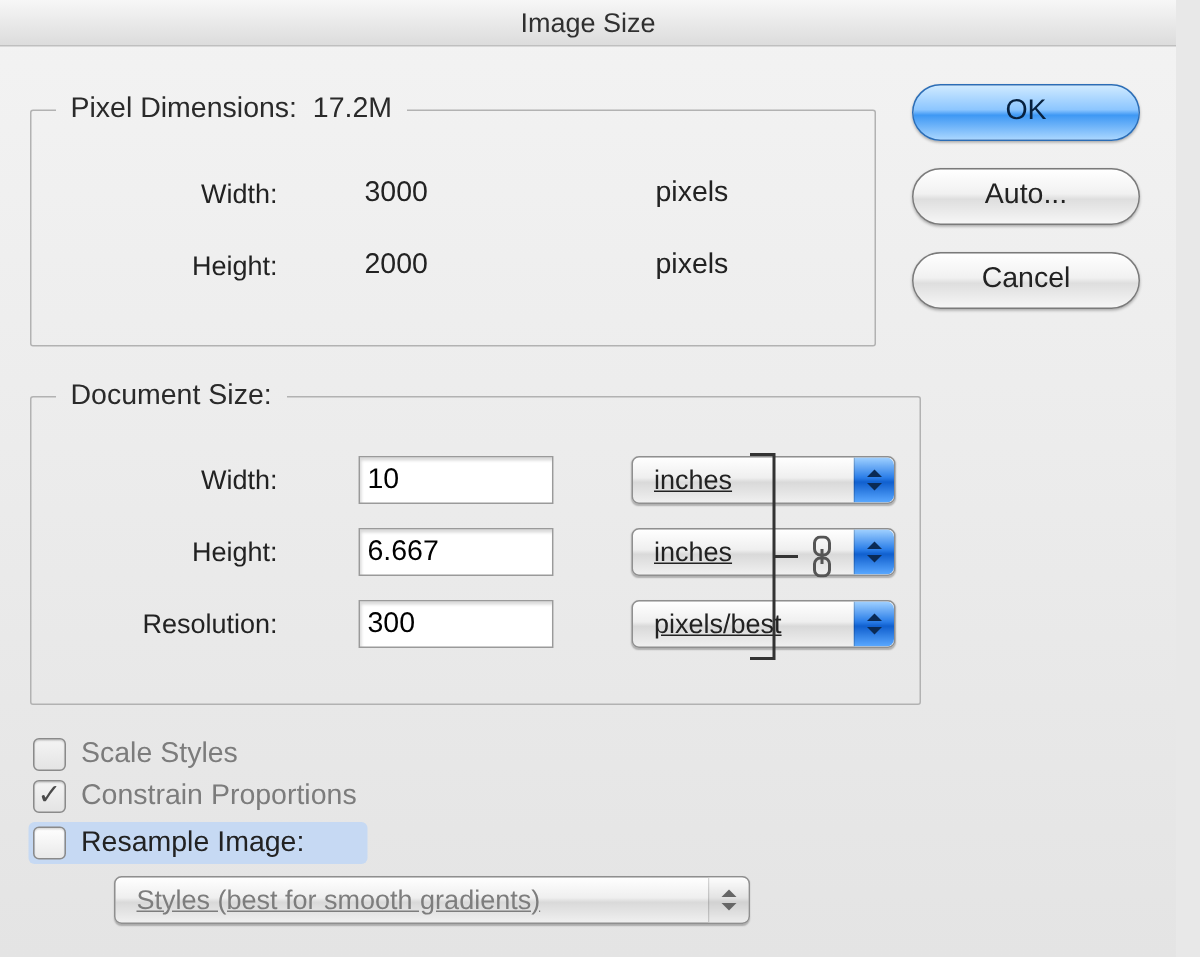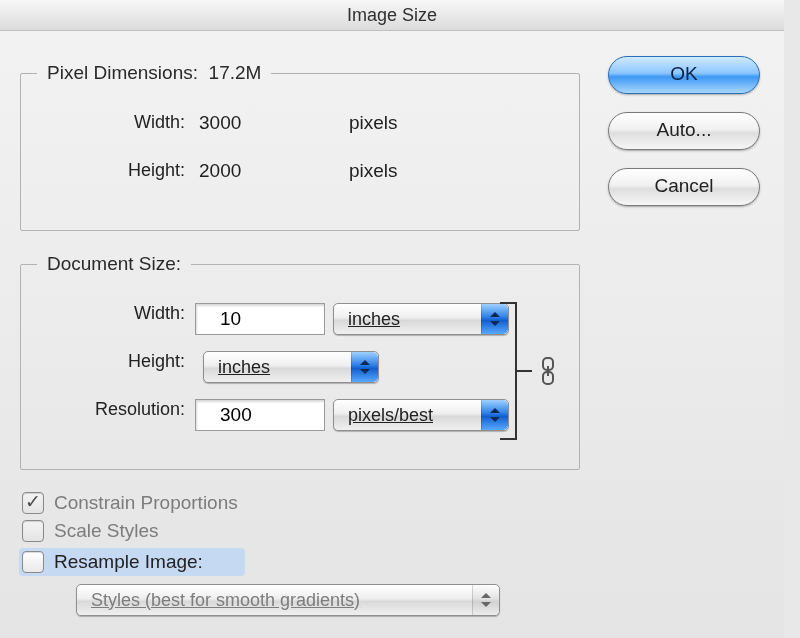--- a/index.html
+++ b/index.html
@@ -56,23 +56,25 @@
     position: relative;
   }
   fieldset.group > legend {
     padding: 0 10px;
     font-size: 19px;
     color: #2a2a2a;
   }
 
   .row {
     display: flex;
+    align-items: center;
     margin: 14px 0;
     position: relative;
     height: 34px;
+    gap: 44px;
   }
   .row .lbl {
     width: 148px;
     text-align: right;
     padding-right: 10px;
     font-size: 18px;
   }
   .row .val {
     width: 120px;
     font-size: 19px;
@@ -84,21 +86,21 @@
     padding-left: 30px;
   }
 
   
   .textfield {
     box-sizing: border-box;
     width: 130px;
     height: 32px;
     border: 1px solid #9a9a9a;
     background: #ffffff;
-    padding: 2px 24px;
+    padding: 2px 5px;
     font-size: 19px;
     box-shadow: inset 1px 2px 2px rgba(0,0,0,0.15);
   }
 
   
   .popup {
     position: relative;
     width: 160px;
     height: 30px;
     border: 1px solid #8f8f8f;
@@ -254,20 +256,21 @@
             <span>inches</span>
             <span class="endcap">
               <span class="arrow-up"></span>
                 <span class="arrow-down"></span>
             </span>
           </div>
         </div>
 
         <div class="row">
           <div class="lbl">Height:</div>
+          <input class="textfield" value="6.667" style="">
           <div class="popup">
             <span>inches</span>
             <span class="endcap">
               <span class="arrow-up"></span>
                 <span class="arrow-down"></span>
             </span>
           </div>
         </div>
 
         <div class="row">
@@ -291,27 +294,27 @@
         <div class="link-icon">
           <svg width="22" height="28" viewBox="0 0 22 28">
             <rect x="6" y="1" width="10" height="12" rx="4" ry="4" fill="none" stroke="#555" stroke-width="2"></rect>
             <rect x="6" y="15" width="10" height="12" rx="4" ry="4" fill="none" stroke="#555" stroke-width="2"></rect>
             <line x1="11" y1="9" x2="11" y2="19" stroke="#555" stroke-width="2"></line>
           </svg>
         </div>
       </fieldset>
 
       <div class="chk-row disabled">
+        <span class="chk disabled"></span>
+        <span>Scale Styles</span>
+      </div>
+
+      <div class="chk-row disabled">
         <span class="chk checked disabled"></span>
         <span>Constrain Proportions</span>
-      </div>
-
-      <div class="chk-row disabled">
-        <span class="chk disabled"></span>
-        <span>Scale Styles</span>
       </div>
 
       <div class="chk-row highlight">
         <span class="chk"></span>
         <span>Resample Image:</span>
       </div>
 
       <div class="method-popup-wrap">
         <div class="popup method-popup disabled">
           <span>Styles (best for smooth gradients)</span>

